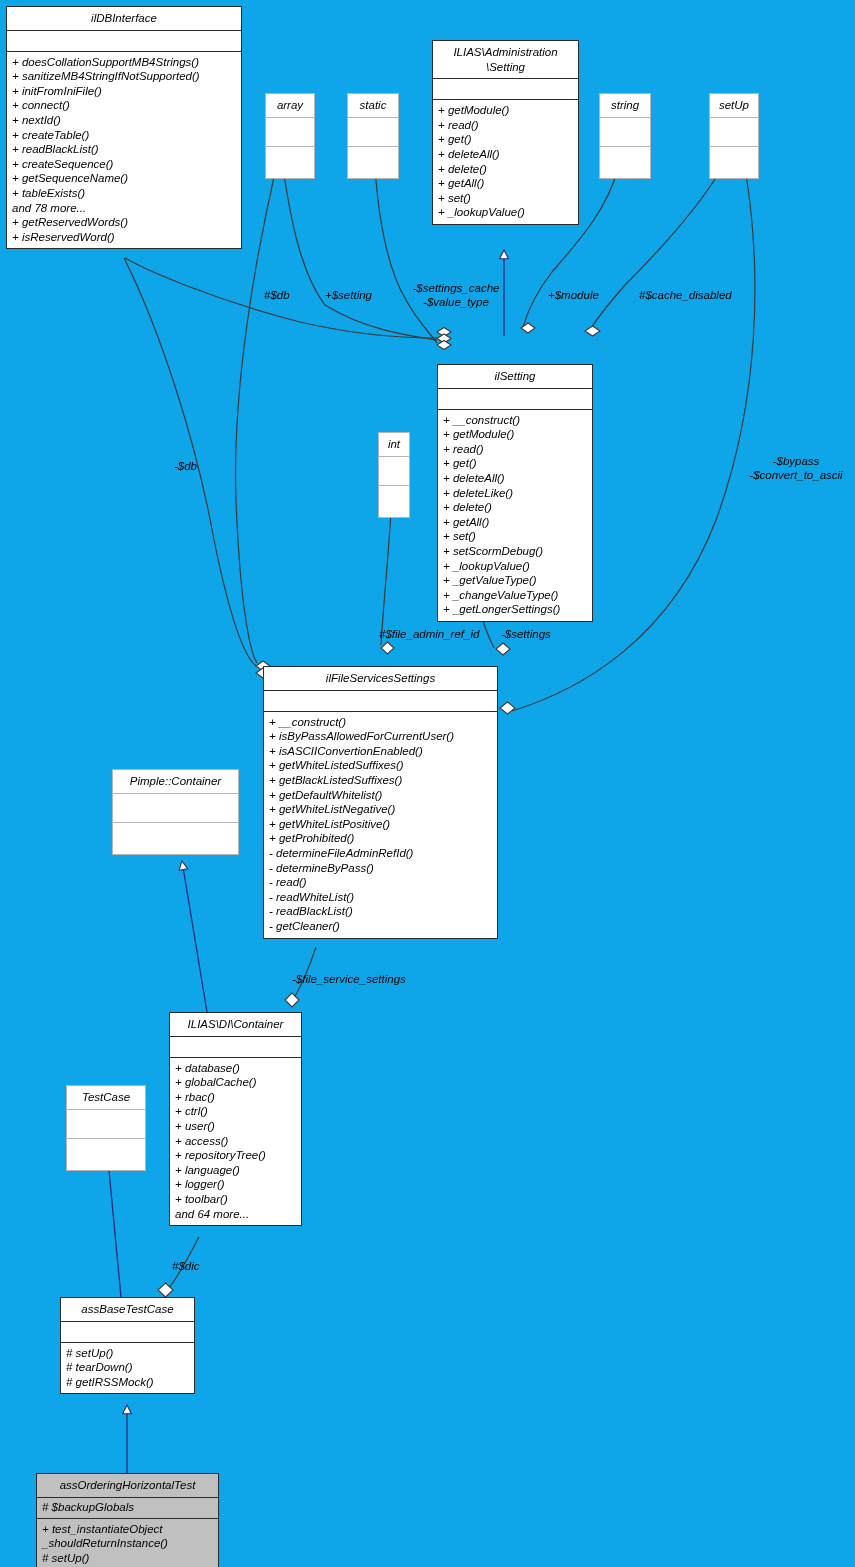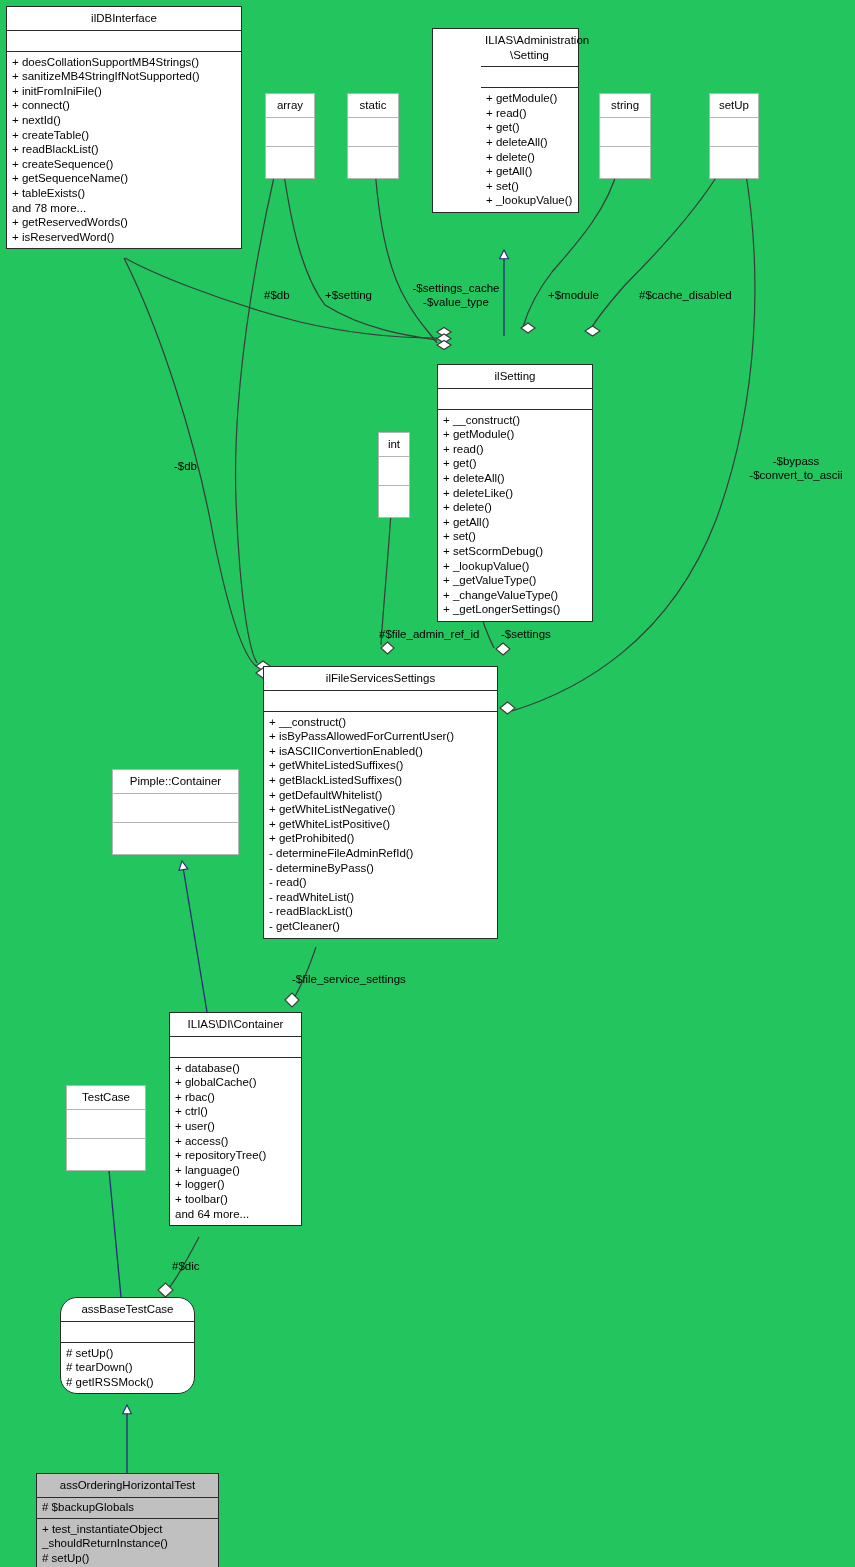--- a/index.html
+++ b/index.html
@@ -7,22 +7,23 @@
     padding: 0;
     background: #ffffff;
   }
   body {
     font-family: "Liberation Sans", sans-serif;
   }
   #canvas {
     position: relative;
     width: 855px;
     height: 1567px;
-    background: #22c55e;
+    background: #0ea5e9;
     overflow: hidden;
+    font-style: italic;
   }
   #edges {
     position: absolute;
     left: 0;
     top: 0;
     width: 855px;
     height: 1567px;
     pointer-events: none;
   }
   .node {
@@ -171,21 +172,21 @@
     <div class="attrs"></div>
     <div class="ops"></div>
   </div>
 
   <div class="node faded empty-box" style="left:347px; top:93px; width:52px;">
     <div class="title">static</div>
     <div class="attrs"></div>
     <div class="ops"></div>
   </div>
 
-  <div class="node" style="left:432px; top:28px; width:147px;padding-left:48px;">
+  <div class="node" style="left:432px; top:40px; width:147px;">
     <div class="title">ILIAS\Administration
 \Setting</div>
     <div class="attrs"></div>
     <div class="ops">
       <div class="row">+ getModule()</div>
       <div class="row">+ read()</div>
       <div class="row">+ get()</div>
       <div class="row">+ deleteAll()</div>
       <div class="row">+ delete()</div>
       <div class="row">+ getAll()</div>
@@ -278,21 +279,21 @@
       <div class="row">and 64 more...</div>
     </div>
   </div>
 
   <div class="node faded empty-box" style="left:66px; top:1085px; width:80px;">
     <div class="title">TestCase</div>
     <div class="attrs"></div>
     <div class="ops"></div>
   </div>
 
-  <div class="node" style="left:60px; top:1297px; width:135px;border-radius:17px;">
+  <div class="node" style="left:60px; top:1297px; width:135px;">
     <div class="title">assBaseTestCase</div>
     <div class="attrs"></div>
     <div class="ops">
       <div class="row"># setUp()</div>
       <div class="row"># tearDown()</div>
       <div class="row"># getIRSSMock()</div>
     </div>
   </div>
 
   <div class="node filled" style="left:36px; top:1473px; width:183px;">

